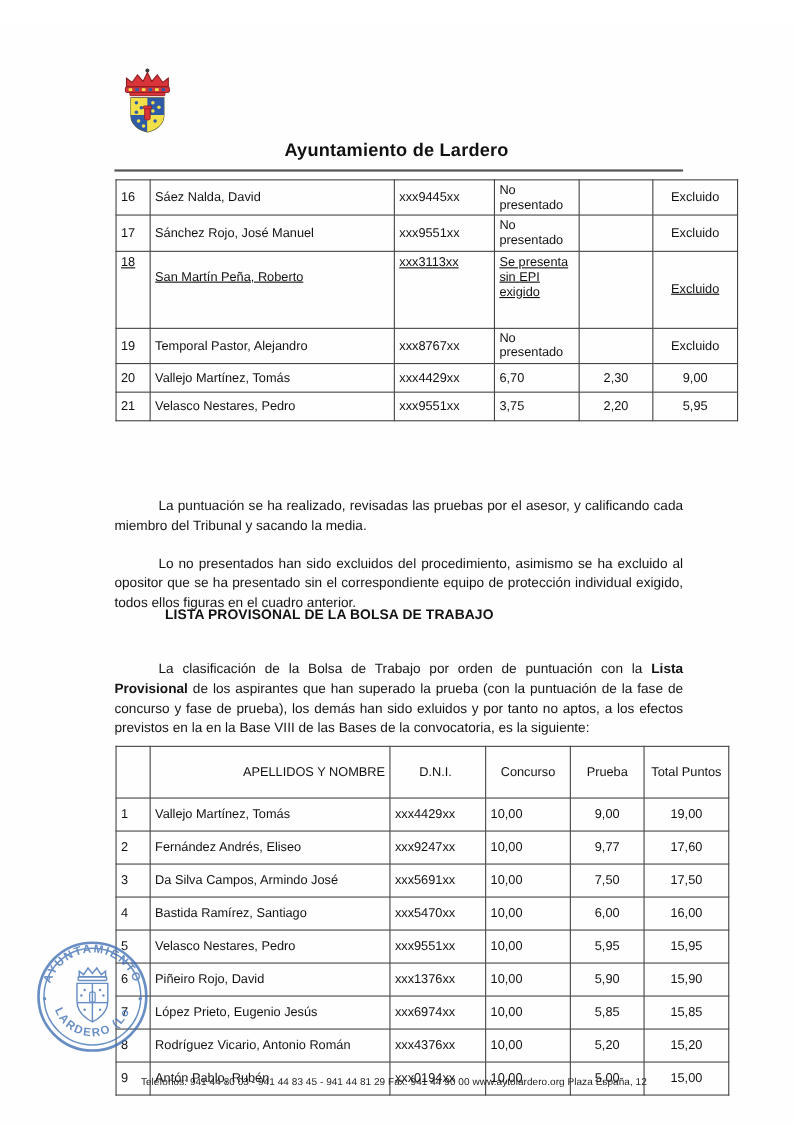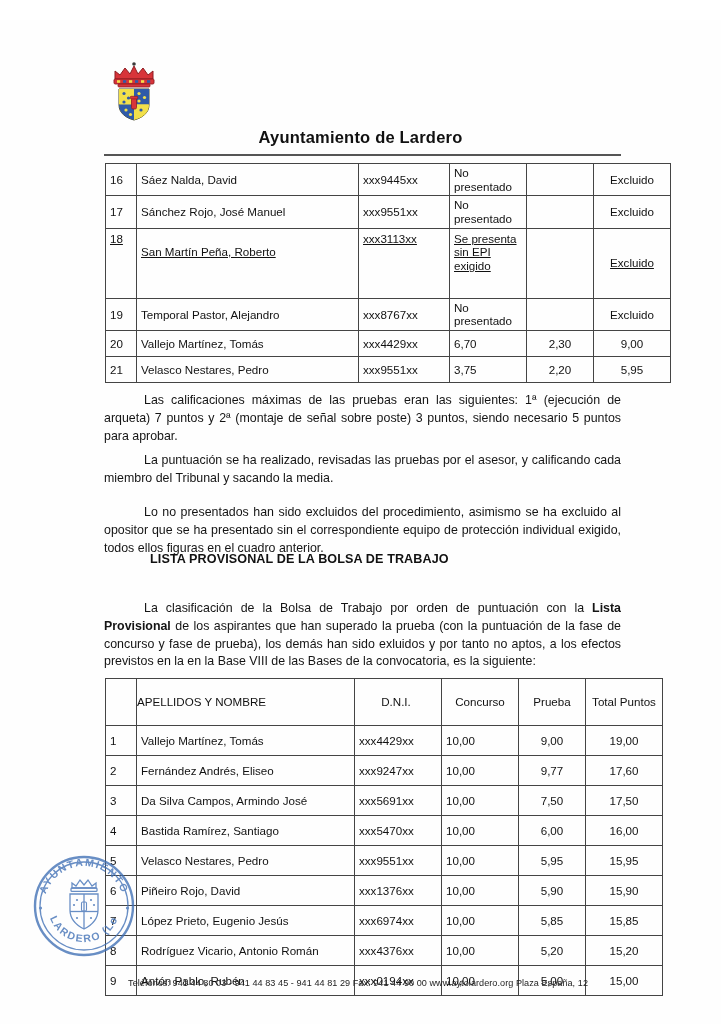--- a/index.html
+++ b/index.html
@@ -82,21 +82,21 @@
   .one-line  { height: 26px; }
 
   
   #table-excluidos { left: 105px; top: 143px; width: 516px; }
   
   #table-bolsa     { left: 105px; top: 658px; width: 516px; }
   #table-bolsa thead td {
     text-align: center;
     height: 42px;
   }
-  #table-bolsa thead td.c-name { text-align: left; padding-left: 0; }
+  #table-bolsa thead td.c-name { text-align: right; padding-left: 0; }
   #table-bolsa thead td.c-dni  { text-align: center; padding-left: 0; }
   #table-bolsa tbody td        { height: 25px; }
 
   
   .para {
     position: absolute;
     left: 104px;
     width: 517px;
     font-size: 12.4px;
     line-height: 1.42;
@@ -247,21 +247,20 @@
         <td class="c-num">21</td>
         <td class="c-name">Velasco Nestares, Pedro</td>
         <td class="c-dni">xxx9551xx</td>
         <td class="c-p1">3,75</td>
         <td class="c-p2">2,20</td>
         <td class="c-tot">5,95</td>
       </tr>
     </tbody>
   </table>
 
-  <p class="para" id="para-1">Las calificaciones máximas de las pruebas eran las siguientes:  1ª (ejecución de arqueta) 7 puntos y 2ª (montaje de señal sobre poste) 3 puntos, siendo necesario 5 puntos para aprobar.</p>
   <p class="para" id="para-2">La puntuación se ha realizado, revisadas las pruebas por el asesor, y calificando cada miembro del Tribunal y sacando la media.</p>
   <p class="para" id="para-3">Lo no presentados han sido excluidos del procedimiento, asimismo se ha excluido al opositor que se ha presentado sin el correspondiente equipo de protección individual exigido, todos ellos figuras en el cuadro anterior.</p>
 
   <div id="section-heading">LISTA PROVISONAL DE LA BOLSA DE TRABAJO</div>
 
   <p class="para" id="para-4"><span>La clasificación de la Bolsa de Trabajo por orden de puntuación con la </span><b>Lista Provisional</b><span> de los aspirantes que han superado la prueba (con la puntuación de la fase de concurso y fase de prueba), los demás han sido exluidos y por tanto no aptos, a los efectos previstos en la en la Base VIII de las Bases de la convocatoria, es la siguiente:</span></p>
 
   <table class="doc-table" id="table-bolsa">
     <thead>
       <tr>

